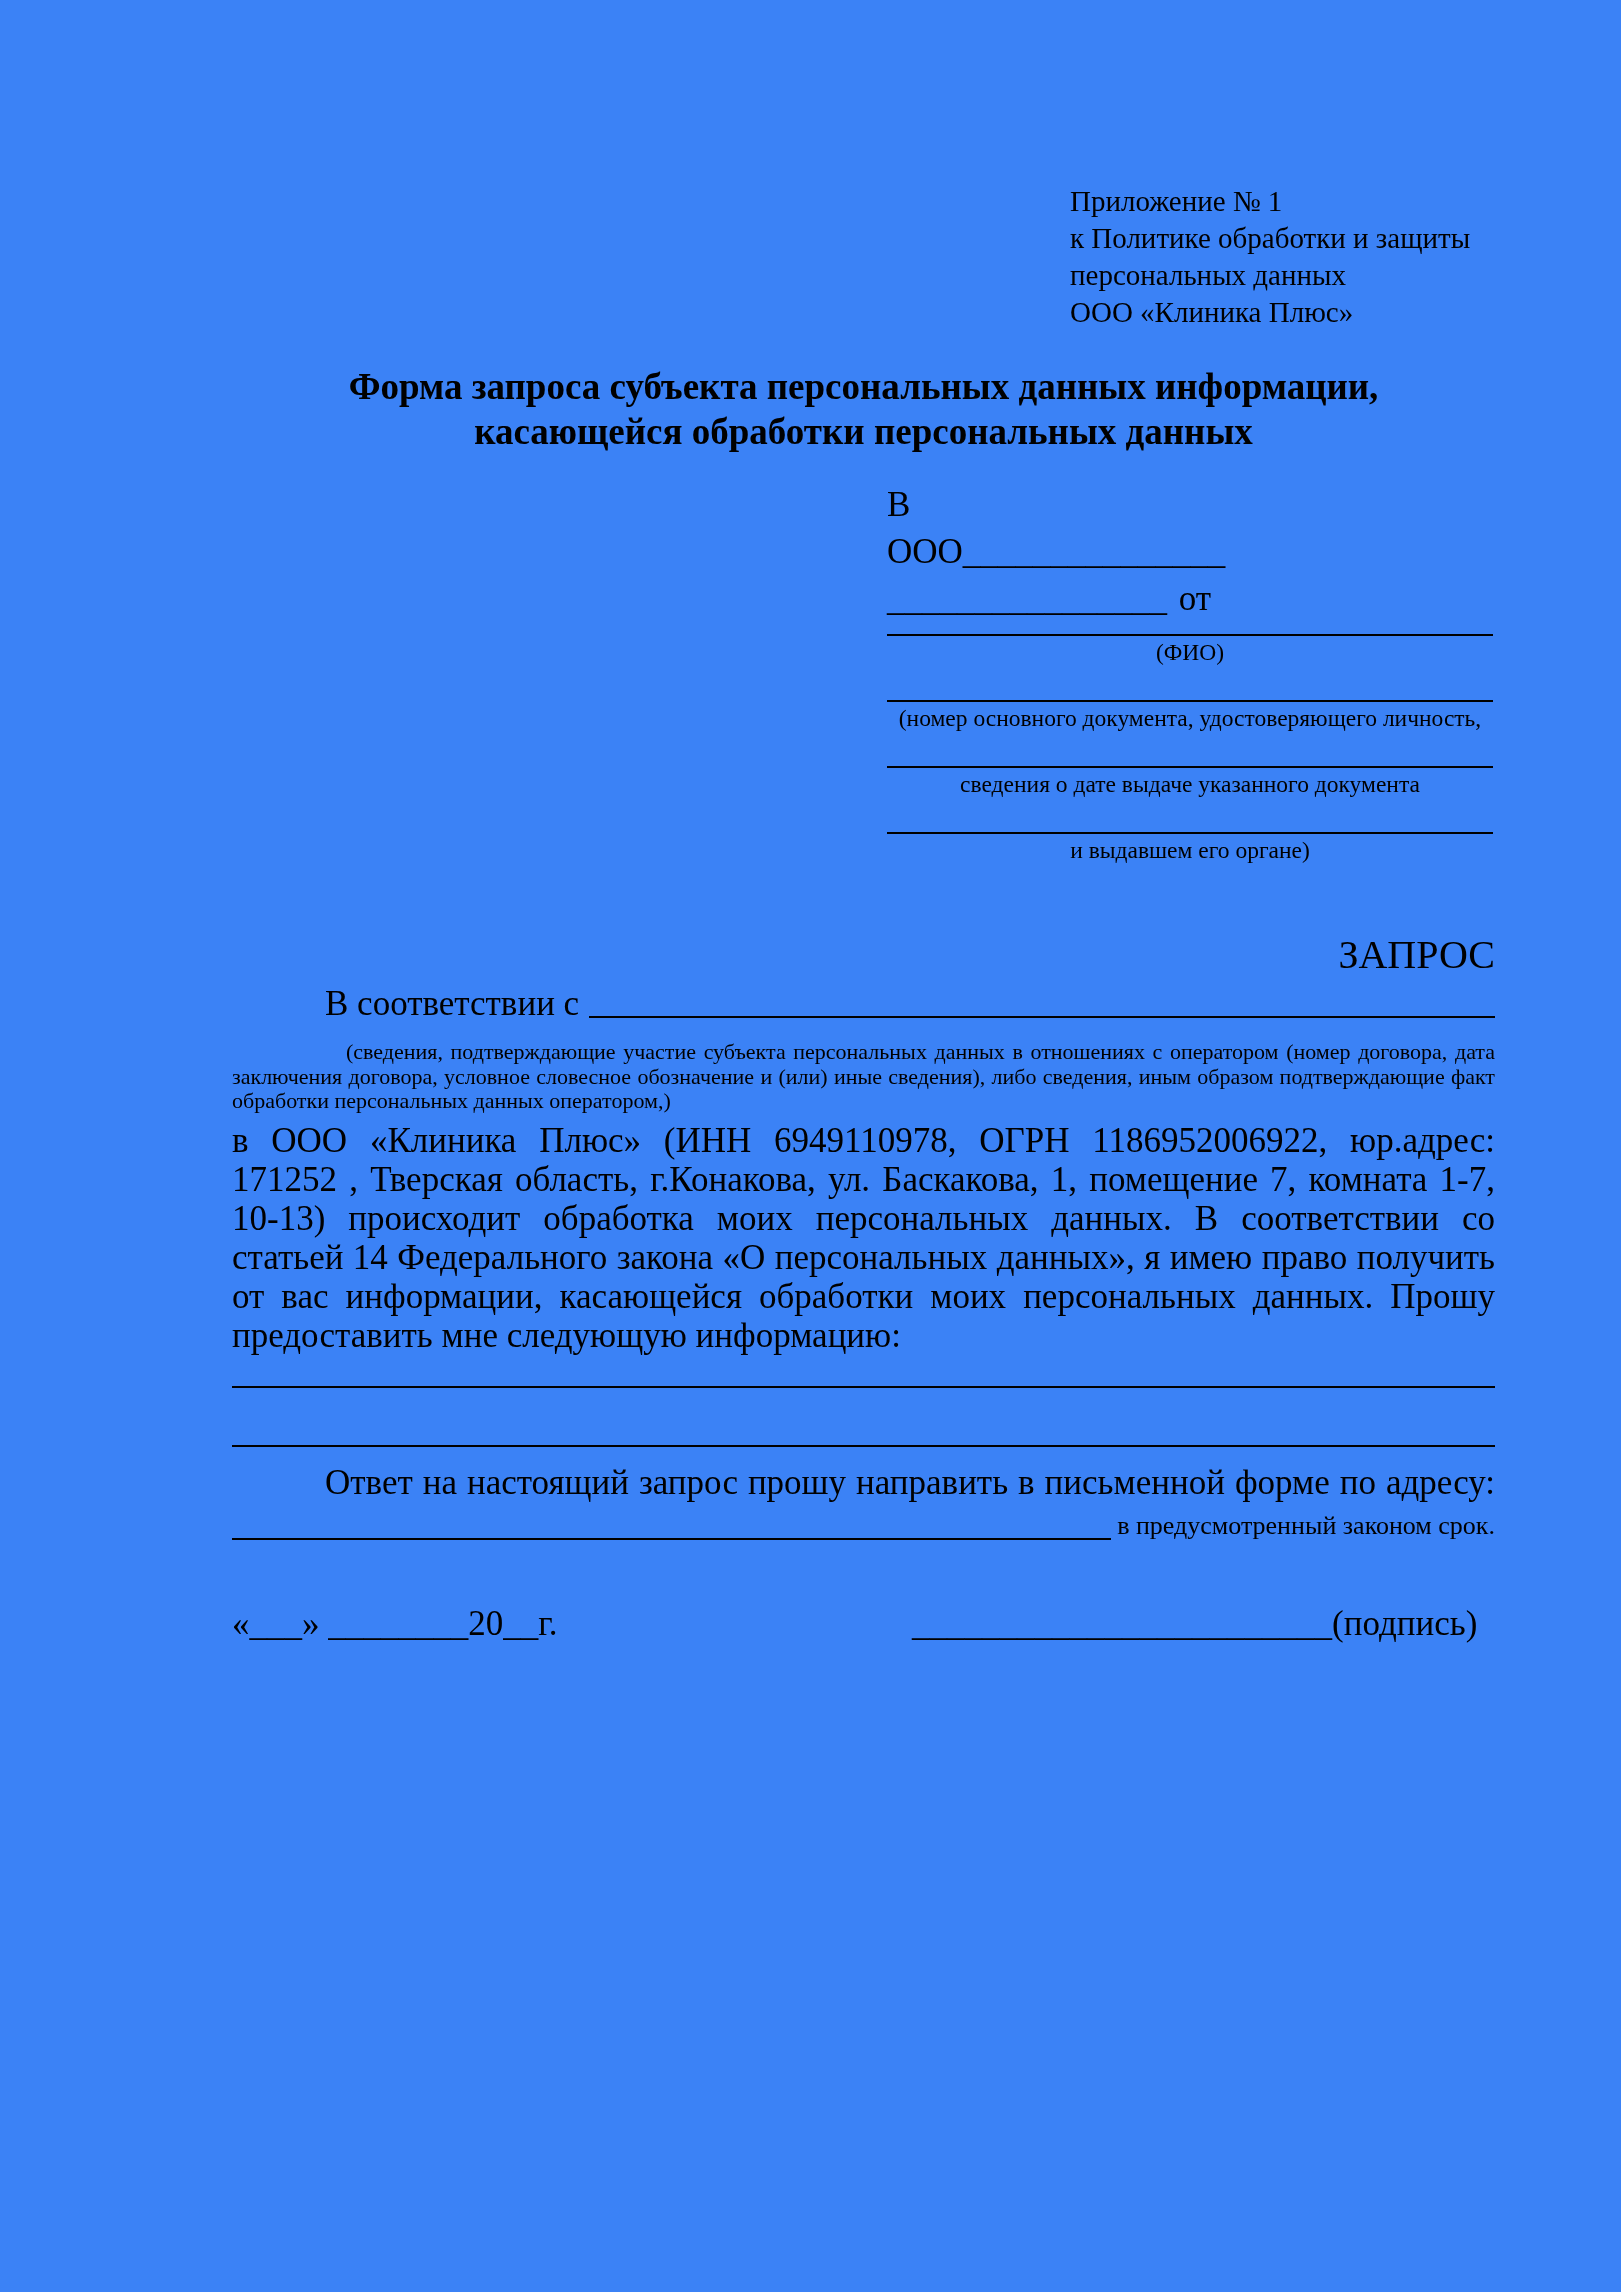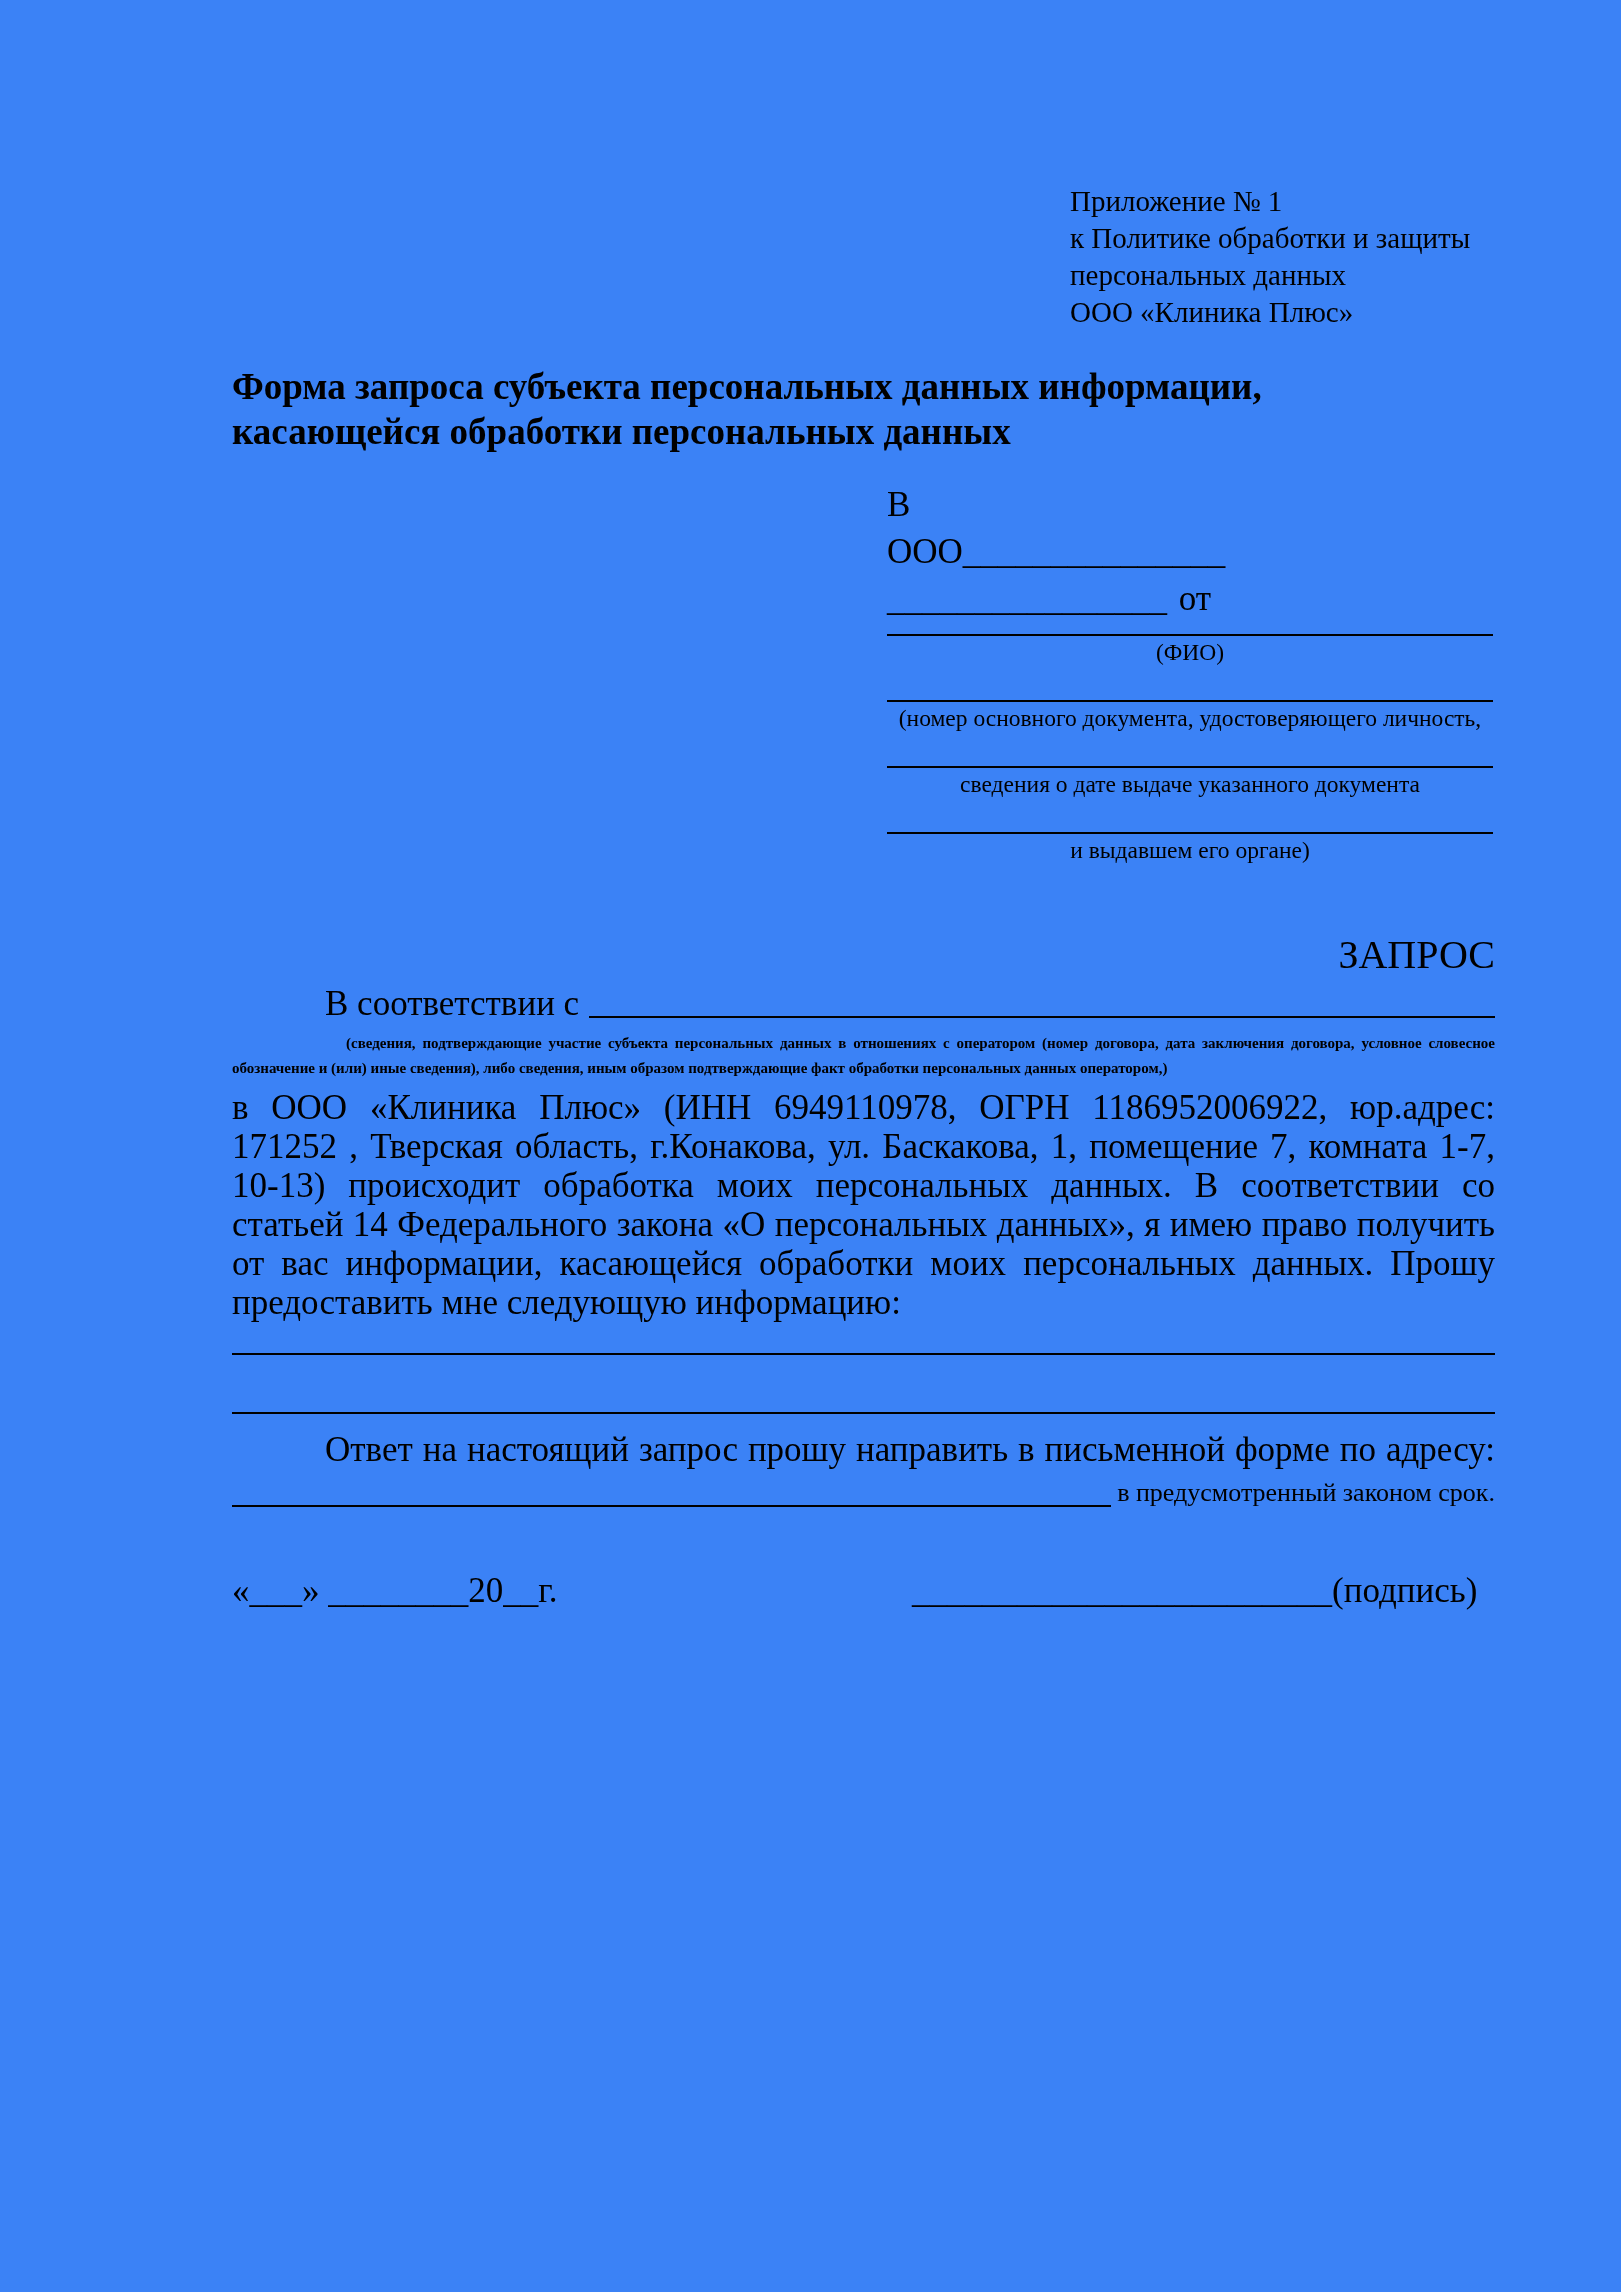--- a/index.html
+++ b/index.html
@@ -10,34 +10,34 @@
     box-sizing:border-box;
     background:#3b82f6;
     color:#000000;
     font-family:"Liberation Serif","DejaVu Serif",serif;
     padding:154px 126px 59px 232px;
     overflow:hidden;
   }
   
   .hdr{margin:29px 0 0 838px;font-size:29px;line-height:37px;}
   
-  .title{margin-top:33px;text-align:left;font-weight:bold;font-size:37px;line-height:45px;}
+  .title{margin-top:33px;text-align:center;font-weight:bold;font-size:37px;line-height:45px;}
   
   .addr{margin-left:655px;width:606px;margin-top:27.4px;font-size:35px;}
   .addr-line{line-height:47px;white-space:nowrap;}
   .addr-word{margin-left:11.8px;}
   .addr-field{margin-top:33px;}
   .addr-field.first{margin-top:11.8px;}
   .addr-rule{border-top:2.9px solid #000;height:0;}
   .addr-cap{font-size:23.5px;line-height:29px;text-align:center;margin-top:2px;white-space:nowrap;}
   
   .zapros{margin-top:68px;text-align:right;font-size:40px;line-height:43px;}
   .intro{display:flex;margin-top:5.9px;padding-left:93px;font-size:35px;line-height:43px;}
   .intro .fill{flex:1;border-bottom:2.9px solid #000;margin-bottom:6.9px;margin-left:9.8px;}
-  .clar{font-size:15px;line-height:24.5px;text-align:justify;text-indent:114px;margin-top:6px;font-weight:bold;}
+  .clar{font-size:22px;line-height:24.5px;text-align:justify;text-indent:114px;margin-top:15px;}
   .body-par{font-size:35px;line-height:39px;text-align:justify;margin-top:7.8px;}
   
   .blank-rule{border-top:2.9px solid #000;height:0;}
   .blank-rule.r1{margin-top:31px;}
   .blank-rule.r2{margin-top:57px;}
   
   .resp{margin-top:13.7px;font-size:35px;line-height:43px;text-align:justify;text-align-last:justify;text-indent:93px;}
   .addr-fill-row{display:flex;font-size:26px;line-height:43px;}
   .addr-fill-row .fill{flex:1;border-bottom:2.9px solid #000;margin-bottom:6.9px;margin-right:5.9px;}
   .addr-fill-row .suffix{white-space:nowrap;}

